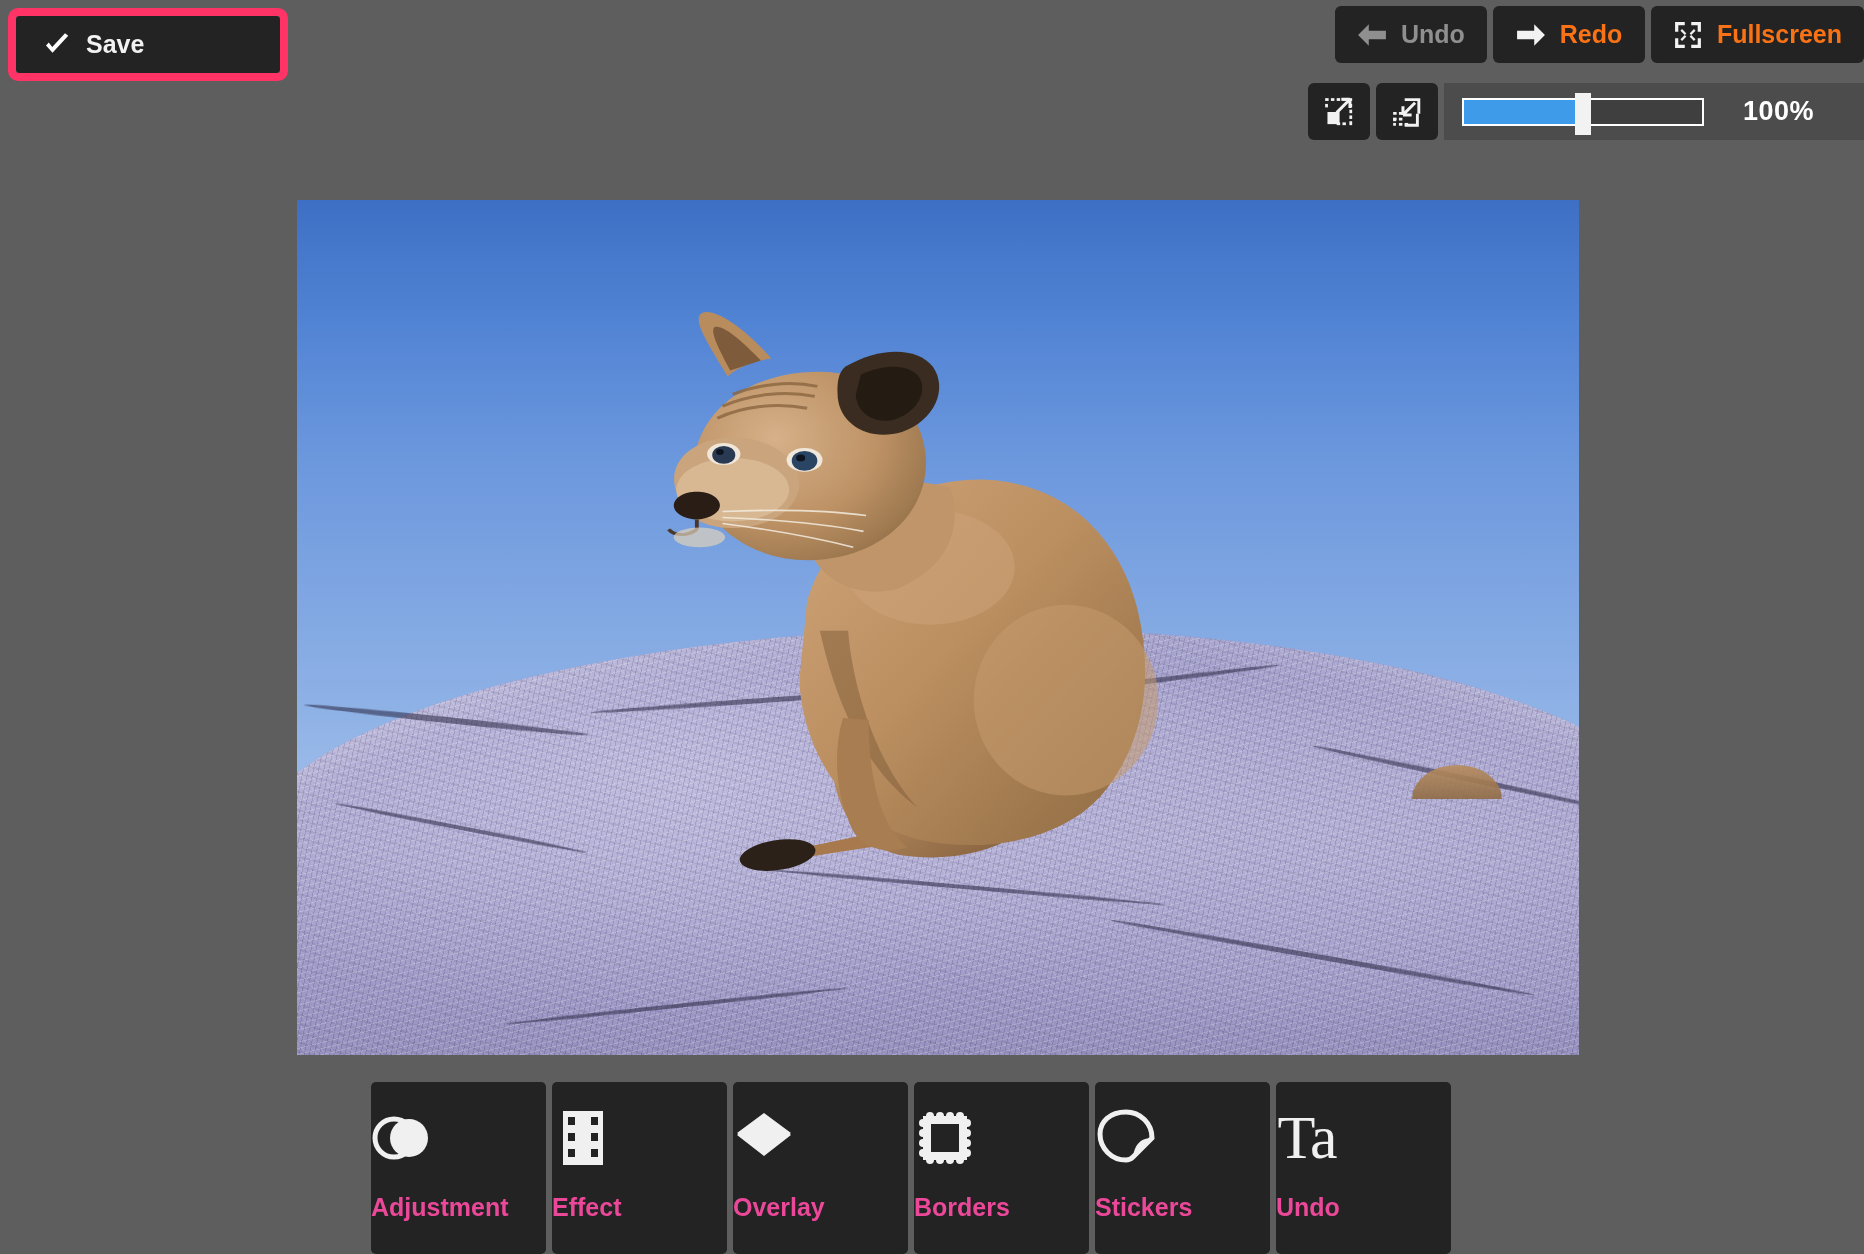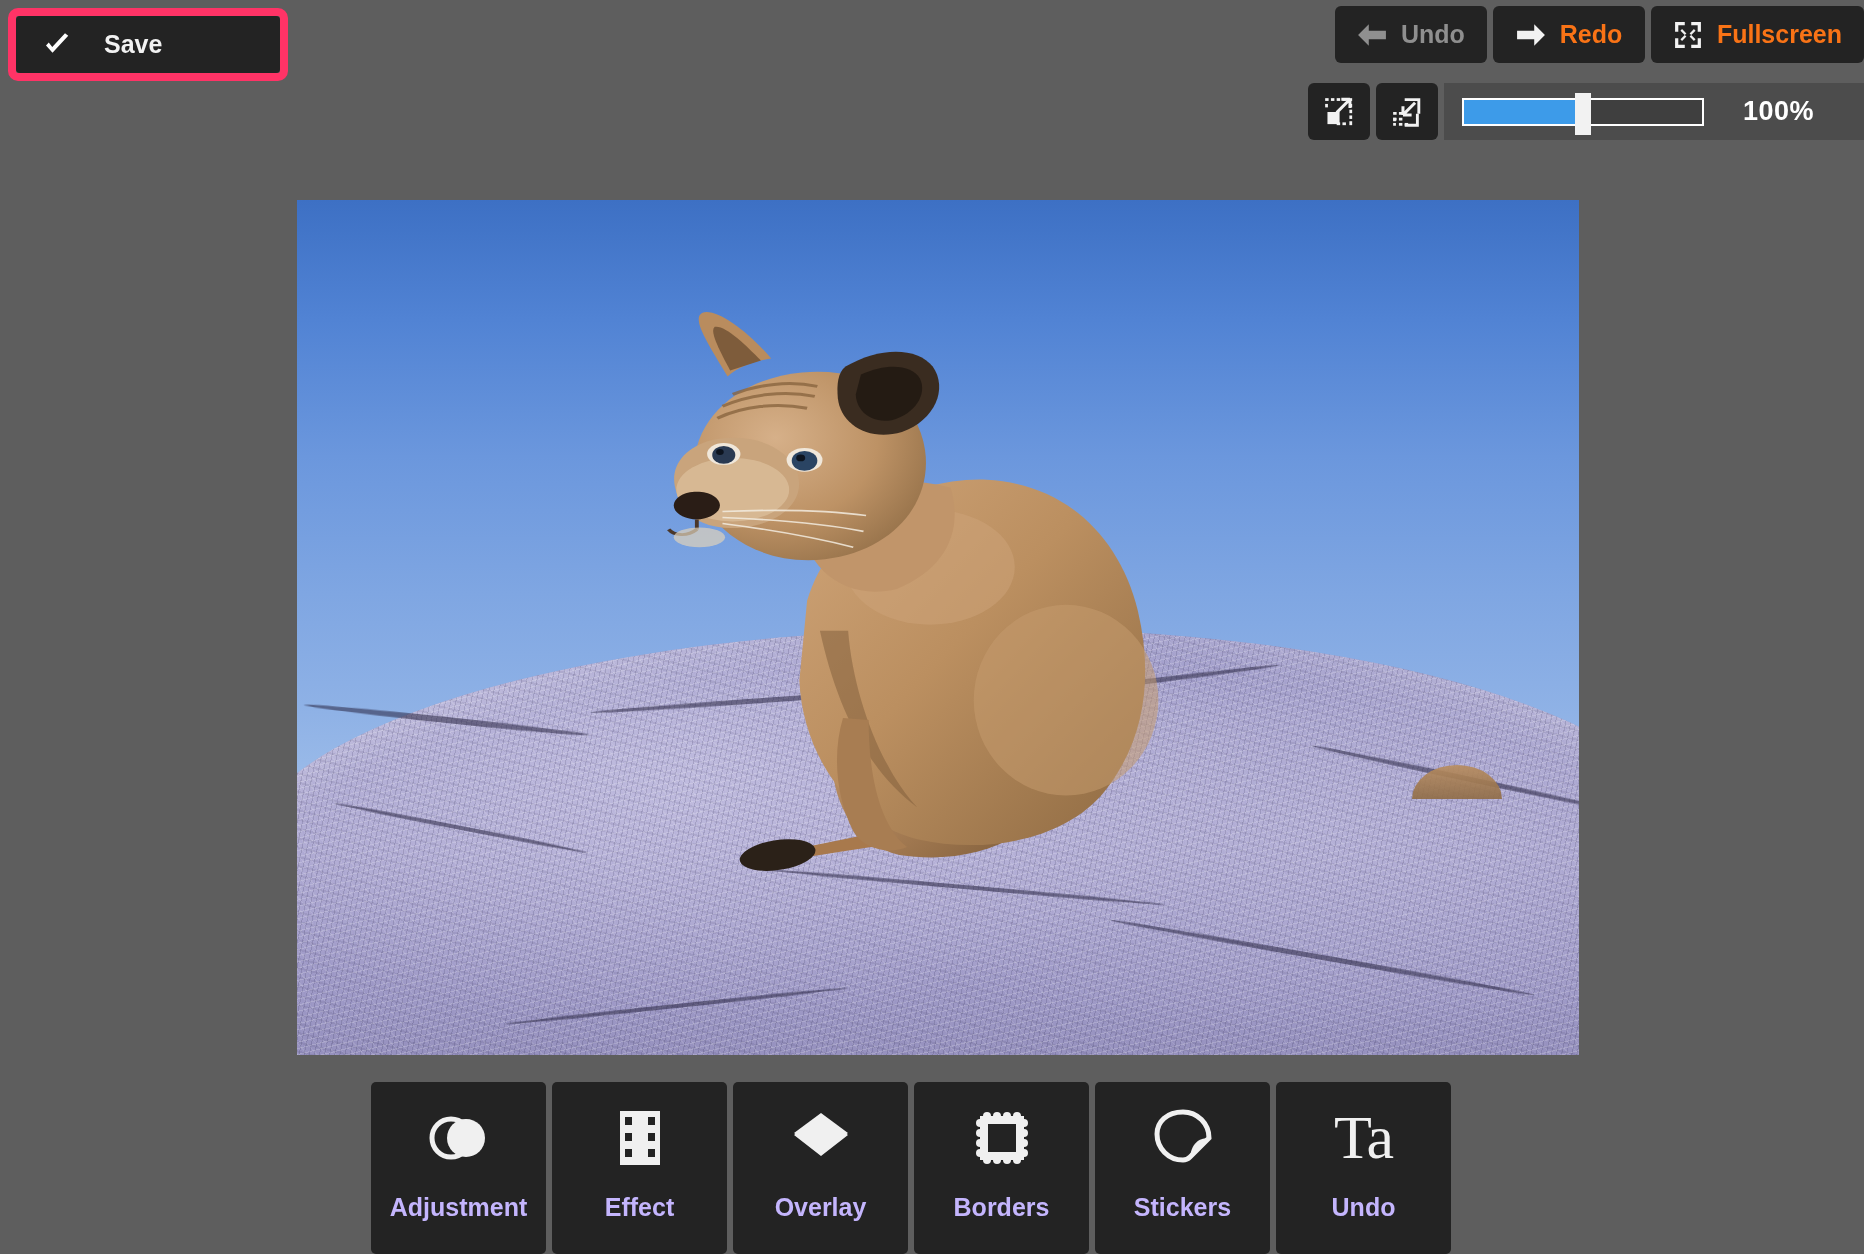--- a/index.html
+++ b/index.html
@@ -39,21 +39,21 @@
     line-height: 0;
   }
   .dark-btn {
     background: #232323;
     color: #f2f2f2;
     border: none;
     border-radius: 6px;
     height: 57px;
     display: inline-flex;
     align-items: center;
-    gap: 32px;
+    gap: 14px;
     padding: 0 26px;
     font-size: 25px;
     font-weight: bold;
     font-family: "Liberation Sans", sans-serif;
     cursor: pointer;
     line-height: 1;
     white-space: nowrap;
     box-sizing: border-box;
   }
   .save-btn {
@@ -291,37 +291,37 @@
     margin-left: -42px;
   }
   .tool-btn {
     background: #232323;
     border: none;
     border-radius: 5px;
     width: 175px;
     height: 172px;
     display: flex;
     flex-direction: column;
-    align-items: center;
+    align-items: flex-start;
     justify-content: center;
     gap: 26px;
     cursor: pointer;
     padding: 0 0 10px 0;
     font-family: "Liberation Sans", sans-serif;
   }
   .tool-ico {
     width: 62px;
     height: 62px;
     display: flex;
     align-items: center;
     justify-content: center;
   }
   .tool-ico svg { display: block; }
   .tool-label {
-    color: #c4b5fd;
+    color: #ec4899;
     font-size: 25px;
     font-weight: bold;
     line-height: 1;
   }
   .ta-glyph {
     color: #f0f0f0;
     font-family: "Liberation Serif", serif;
     font-size: 62px;
     line-height: 0.95;
     letter-spacing: -1px;

